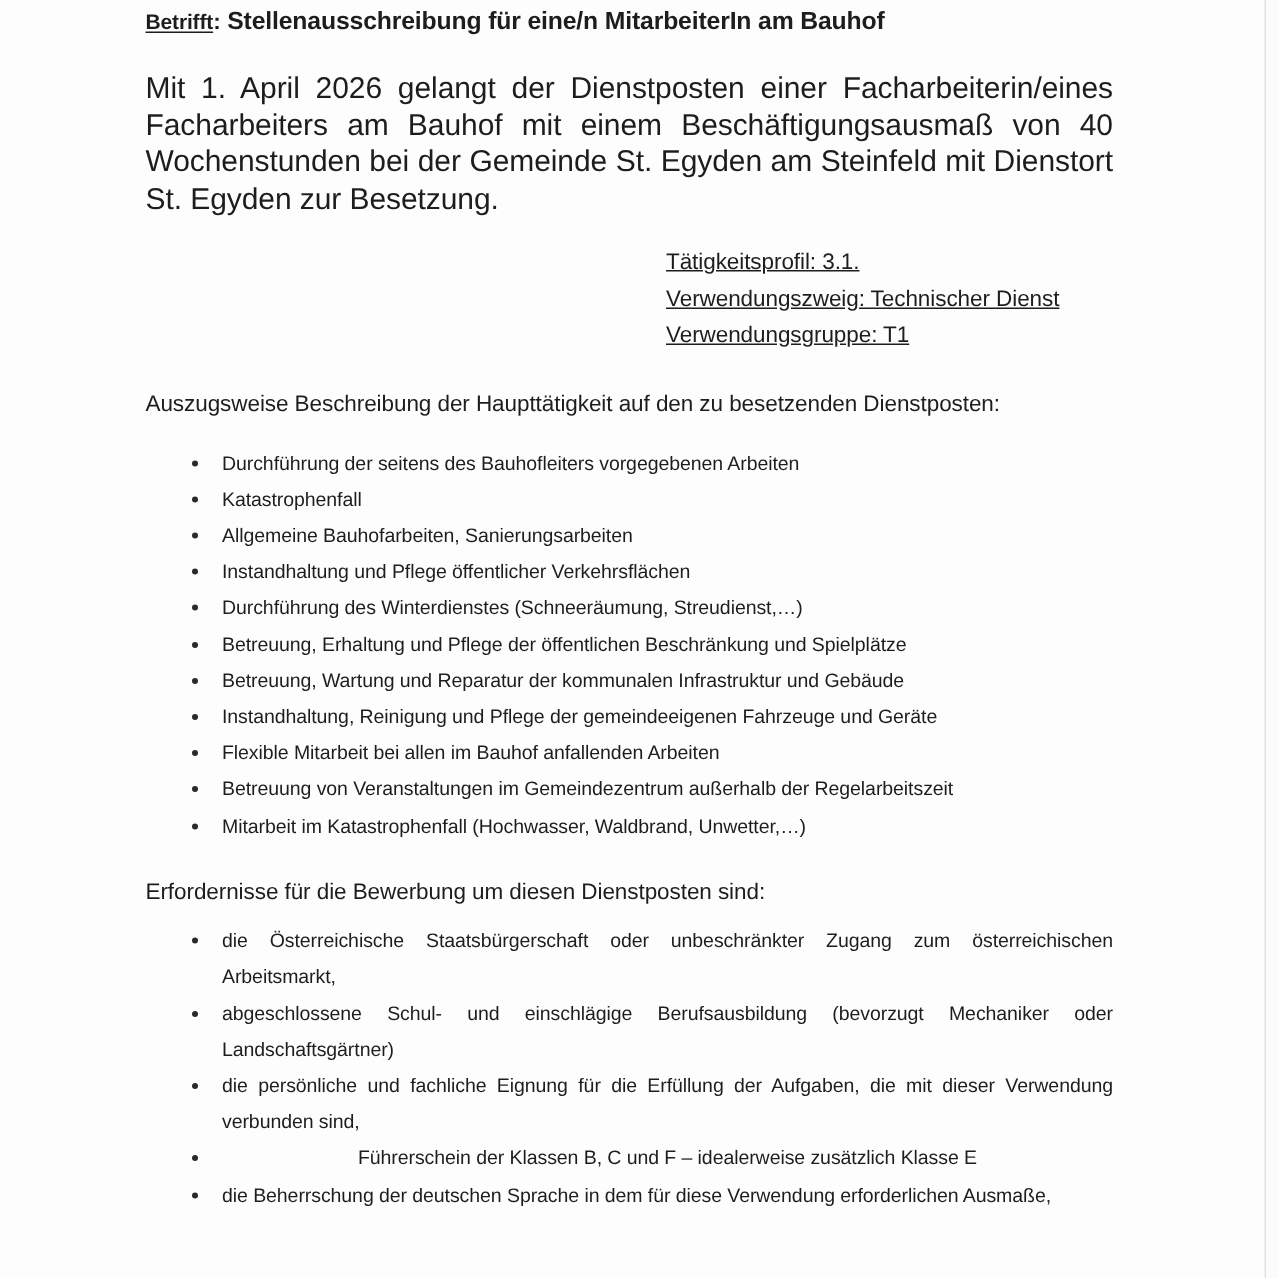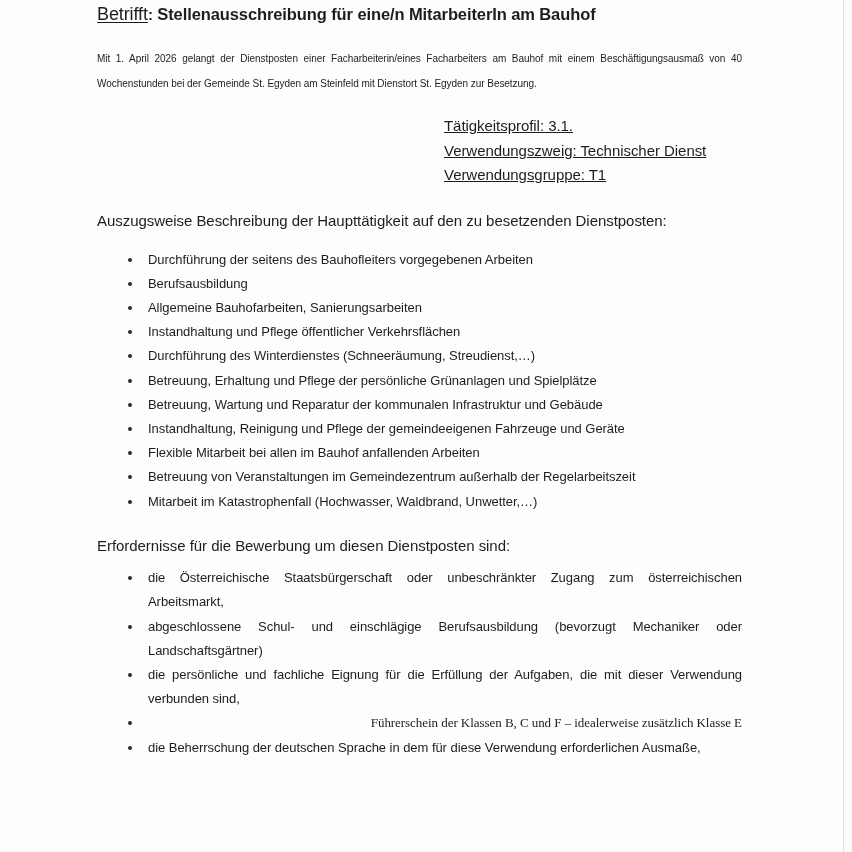--- a/index.html
+++ b/index.html
@@ -44,37 +44,37 @@
   .subject-line {
     margin: 0;
     padding-top: 2px;
     font-size: 16.5px;
     font-weight: bold;
     line-height: 24px;
     letter-spacing: -0.1px;
     white-space: nowrap;
   }
   .subject-label {
-    font-size: 18px;
-    font-weight: normal;
+    font-size: 14px;
+    font-weight: bold;
     text-decoration: underline;
     text-underline-offset: 2px;
   }
   .subject-colon {
     font-size: 15px;
     font-weight: bold;
   }
   .subject-title {
     font-size: 16.5px;
     font-weight: bold;
   }
 
   .para {
     margin: 0;
-    font-size: 10px;
+    font-size: 20px;
     line-height: 24.5px;
     text-align: justify;
     letter-spacing: -0.05px;
   }
   .intro {
     padding-top: 20px;
   }
 
   .cols {
     position: relative;
@@ -136,23 +136,22 @@
     background: #2a2a2a;
   }
   ul.bullets.tasks li {
     white-space: nowrap;
   }
   ul.bullets.reqs li {
     text-align: justify;
     margin-bottom: 0px;
   }
   ul.bullets.reqs li.nowrap {
-    text-align: right;
-    white-space: nowrap;
-    font-family: Liberation Serif, serif;
+    text-align: center;
+    white-space: nowrap;
   }
 </style>
 </head>
 <body>
 
 <div class="page">
 
   <div class="scan-edge2"></div>
   <div class="scan-edge"></div>
 
@@ -170,25 +169,25 @@
         <div class="col-line">Tätigkeitsprofil: 3.1.</div>
         <div class="col-line">Verwendungszweig: Technischer Dienst</div>
         <div class="col-line">Verwendungsgruppe:  T1</div>
       </div>
     </div>
 
     <p class="section-head head-tasks">Auszugsweise Beschreibung der Haupttätigkeit auf den zu besetzenden Dienstposten:</p>
 
     <ul class="bullets tasks">
       <li>Durchführung der seitens des Bauhofleiters vorgegebenen Arbeiten</li>
-      <li>Berufsausbildung</li>
+      <li>Katastrophenfall</li>
       <li>Allgemeine Bauhofarbeiten, Sanierungsarbeiten</li>
       <li>Instandhaltung und Pflege öffentlicher Verkehrsflächen</li>
       <li>Durchführung des Winterdienstes (Schneeräumung, Streudienst,…)</li>
-      <li>Betreuung, Erhaltung und Pflege der persönliche Grünanlagen und Spielplätze</li>
+      <li>Betreuung, Erhaltung und Pflege der öffentlichen Beschränkung und Spielplätze</li>
       <li>Betreuung, Wartung und Reparatur der kommunalen Infrastruktur und Gebäude</li>
       <li>Instandhaltung, Reinigung und Pflege der gemeindeeigenen Fahrzeuge und Geräte</li>
       <li>Flexible Mitarbeit bei allen im Bauhof anfallenden Arbeiten</li>
       <li>Betreuung von Veranstaltungen im Gemeindezentrum außerhalb der Regelarbeitszeit</li>
       <li>Mitarbeit im Katastrophenfall (Hochwasser, Waldbrand, Unwetter,…)</li>
     </ul>
 
     <p class="section-head head-reqs">Erfordernisse für die Bewerbung um diesen Dienstposten sind:</p>
 
     <ul class="bullets reqs">

